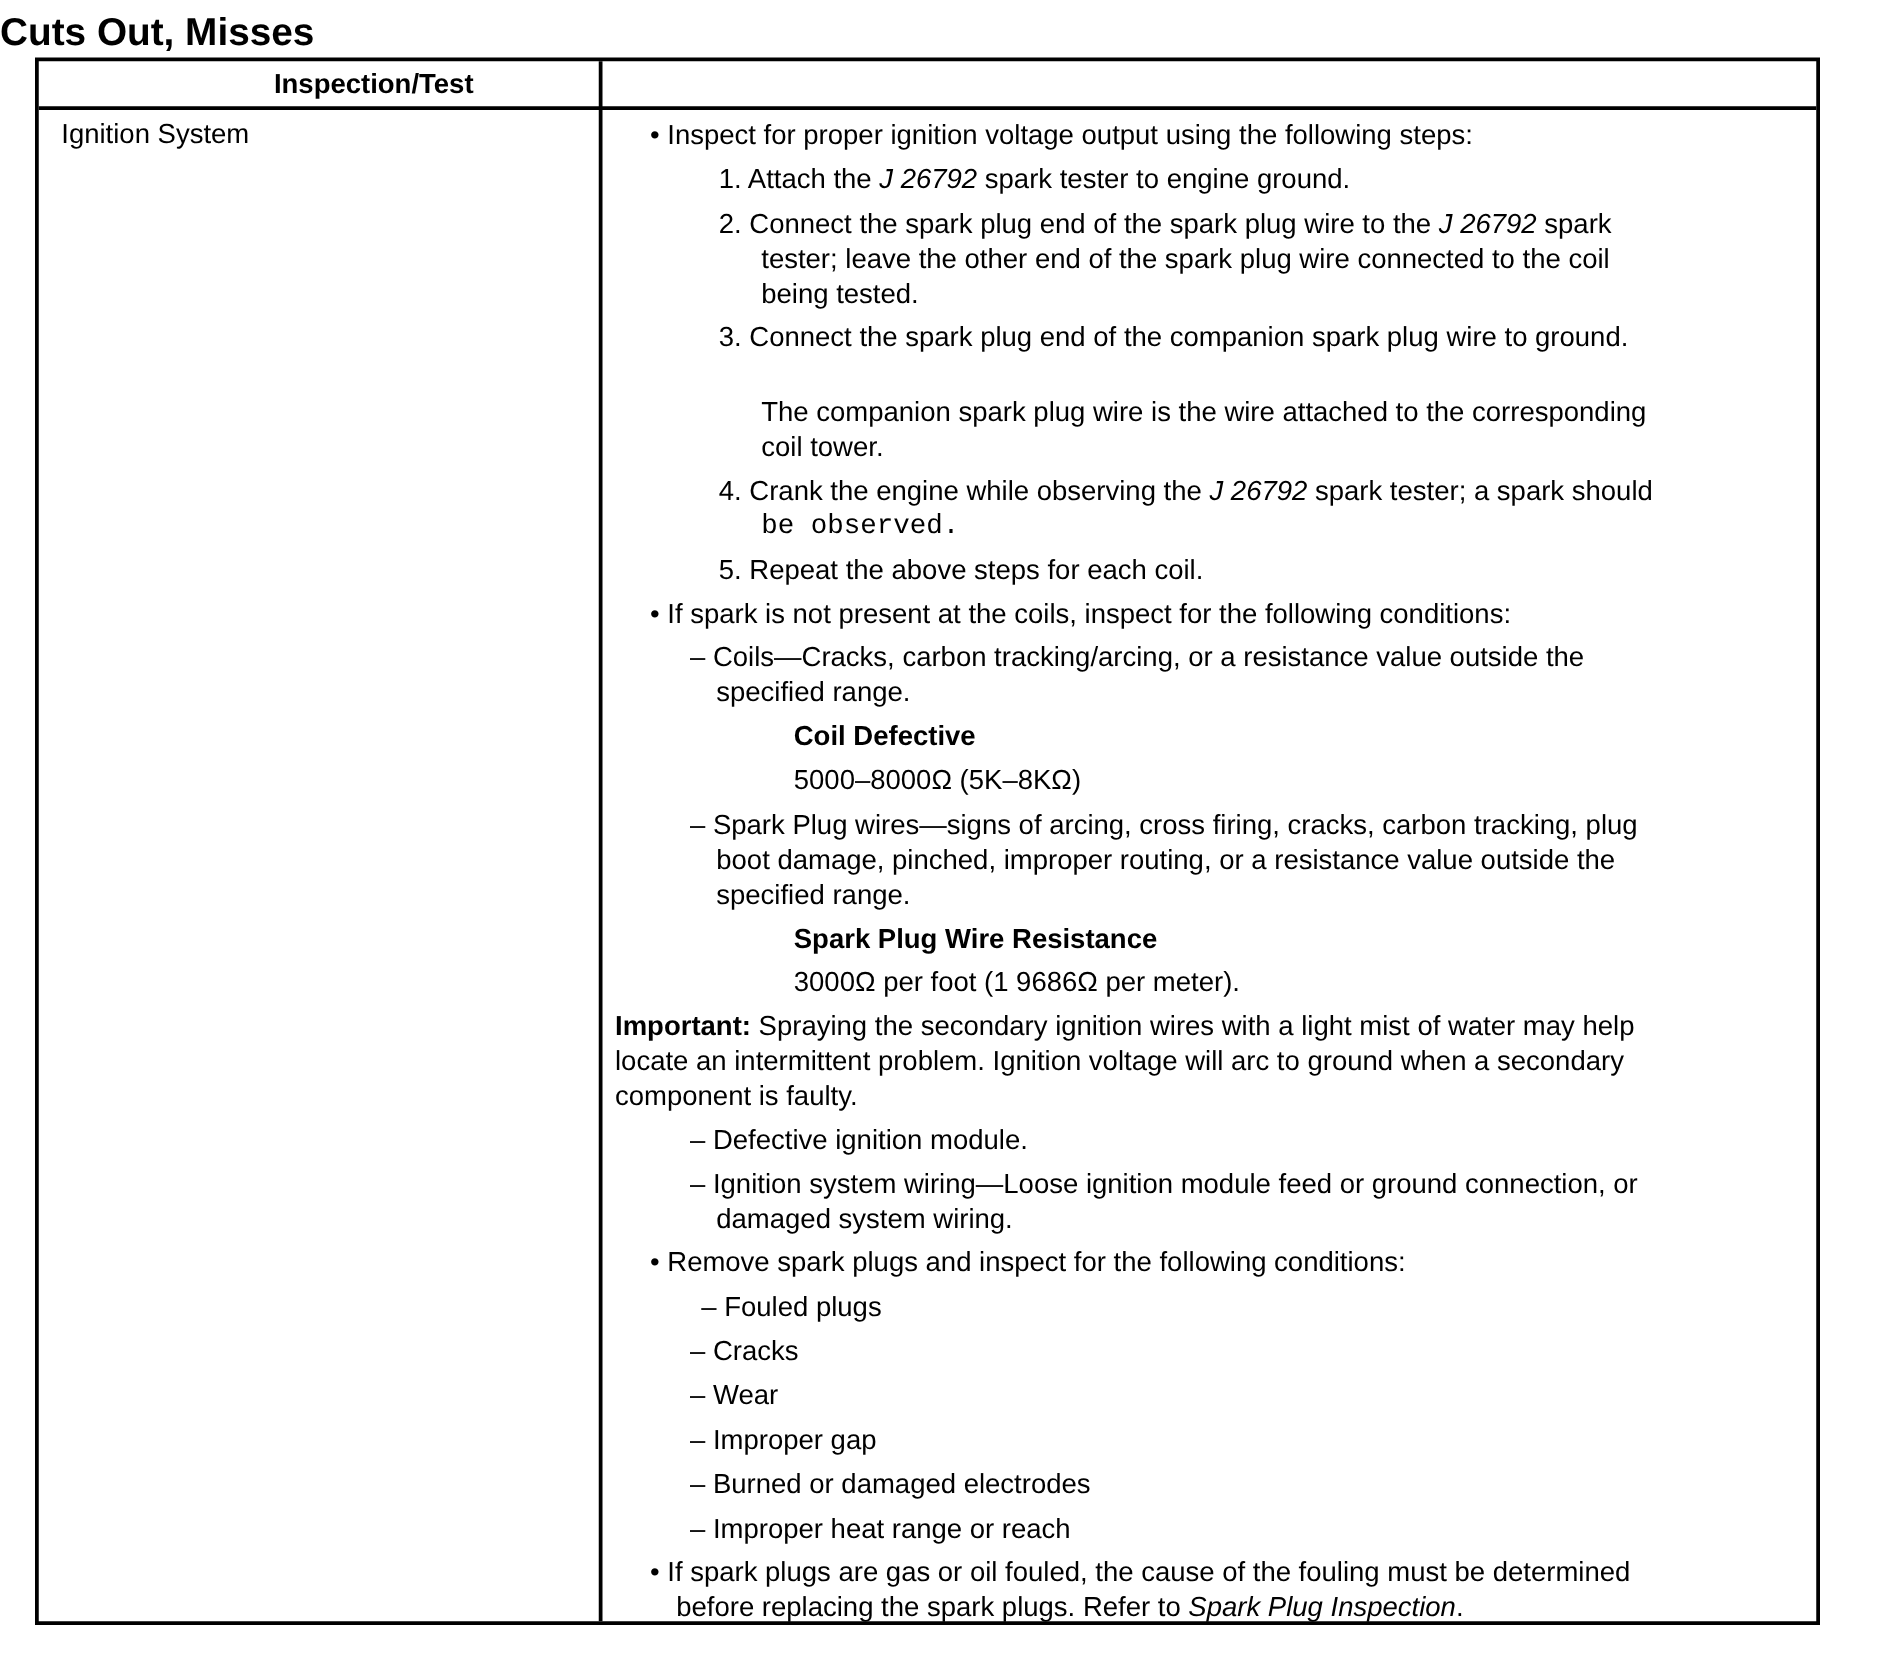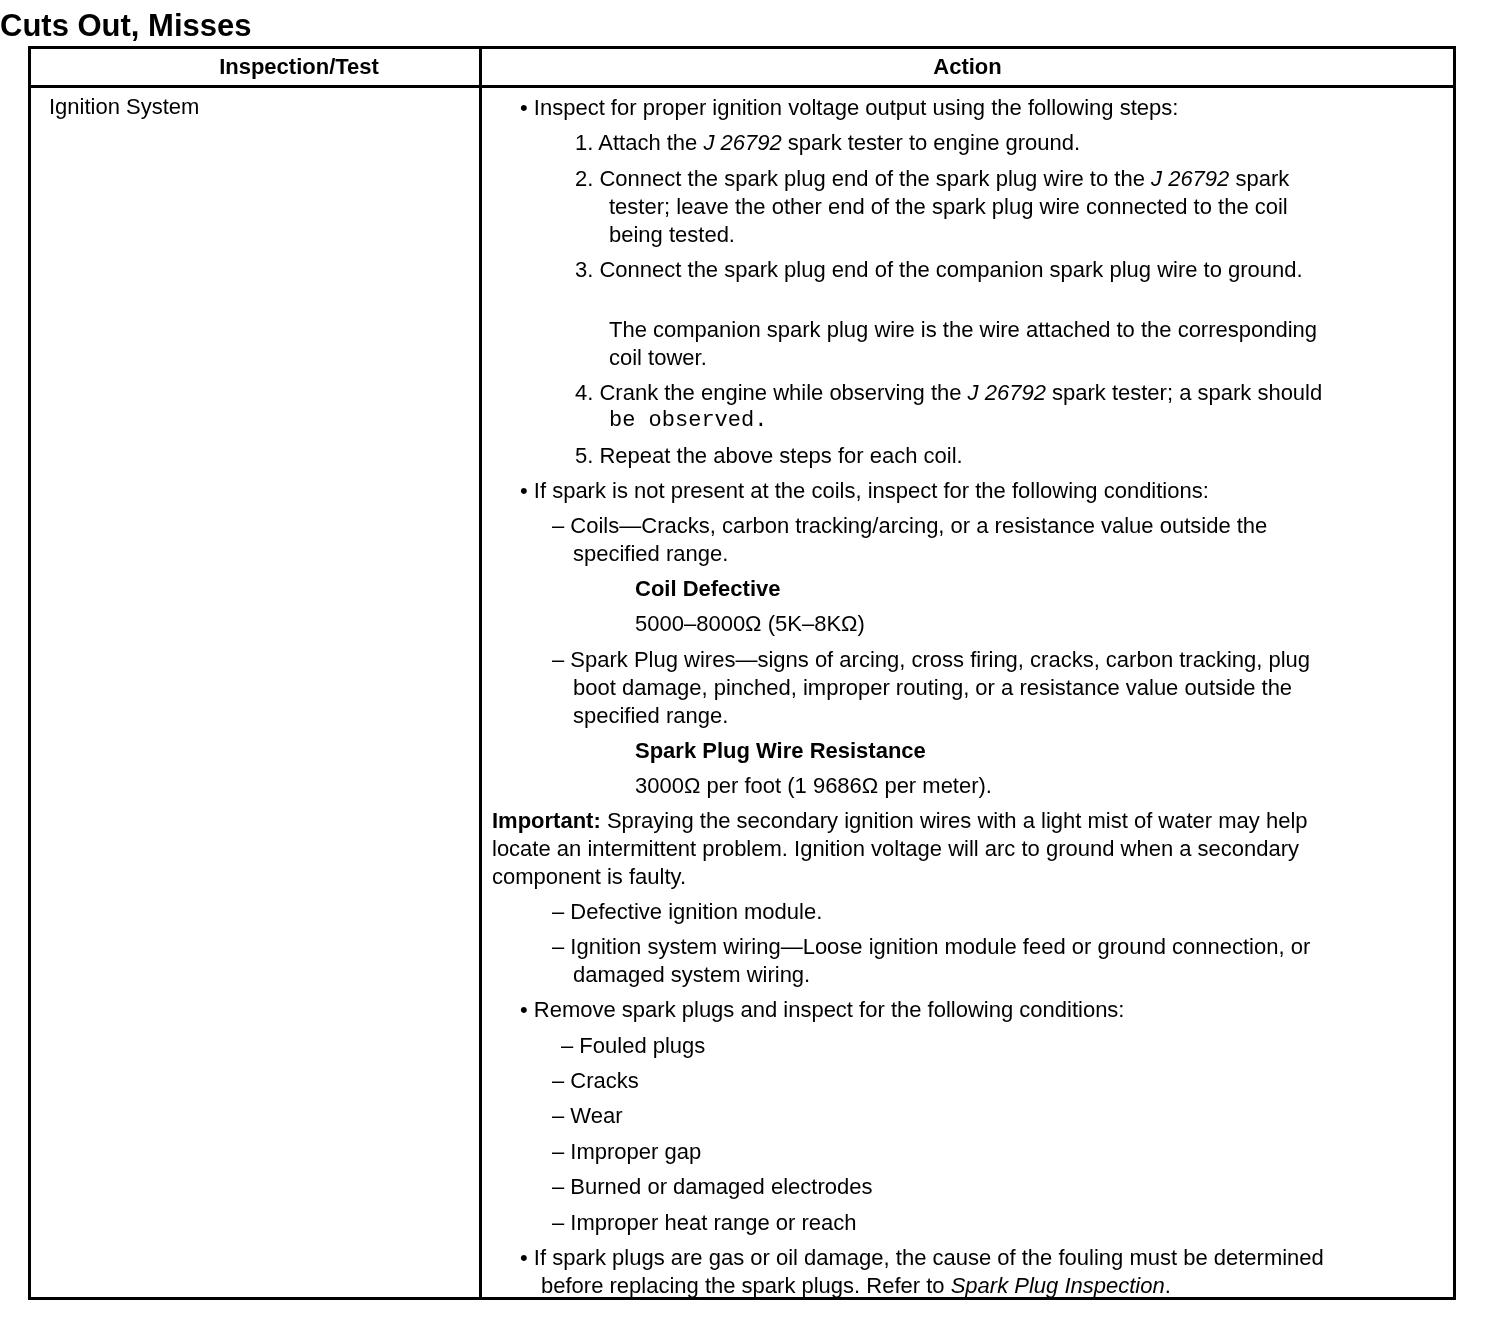--- a/index.html
+++ b/index.html
@@ -29,21 +29,20 @@
 </style>
 </head>
 <body>
 
 <div class="title">Cuts Out, Misses</div>
 
 <div class="table">
   <div class="vline"></div>
   <div class="hrow">
     <div class="hcell h1">Inspection/Test</div>
-    <div class="hcell h2">Action</div>
   </div>
   <div class="left-cell">Ignition System</div>
   <div class="right-cell" id="action-cell">
       <div class="ln" style="left: 28px; top: 0px;">•  Inspect for proper ignition voltage output using the following steps:</div>
       <div class="ln" style="left: 83px; top: 35px;">1.  Attach the <span class="i">J 26792</span> spark tester to engine ground.</div>
       <div class="ln" style="left: 83px; top: 71px;">2.  Connect the spark plug end of the spark plug wire to the <span class="i">J 26792</span> spark</div>
       <div class="ln" style="left: 117px; top: 99px;">tester; leave the other end of the spark plug wire connected to the coil</div>
       <div class="ln" style="left: 117px; top: 127px;">being tested.</div>
       <div class="ln" style="left: 83px; top: 162px;">3.  Connect the spark plug end of the companion spark plug wire to ground.</div>
       <div class="ln" style="left: 117px; top: 222px;">The companion spark plug wire is the wire attached to the corresponding</div>
@@ -67,16 +66,16 @@
       <div class="ln" style="left: 60px; top: 804px;">– Defective ignition module.</div>
       <div class="ln" style="left: 60px; top: 839px;">– Ignition system wiring—Loose ignition module feed or ground connection, or</div>
       <div class="ln" style="left: 81px; top: 867px;">damaged system wiring.</div>
       <div class="ln" style="left: 28px; top: 902px;">•  Remove spark plugs and inspect for the following conditions:</div>
       <div class="ln" style="left: 69px; top: 938px;">– Fouled plugs</div>
       <div class="ln" style="left: 60px; top: 973px;">– Cracks</div>
       <div class="ln" style="left: 60px; top: 1008px;">– Wear</div>
       <div class="ln" style="left: 60px; top: 1044px;">– Improper gap</div>
       <div class="ln" style="left: 60px; top: 1079px;">– Burned or damaged electrodes</div>
       <div class="ln" style="left: 60px; top: 1115px;">– Improper heat range or reach</div>
-      <div class="ln" style="left: 28px; top: 1150px;">•  If spark plugs are gas or oil damage, the cause of the fouling must be determined</div>
+      <div class="ln" style="left: 28px; top: 1150px;">•  If spark plugs are gas or oil fouled, the cause of the fouling must be determined</div>
       <div class="ln" style="left: 49px; top: 1178px;">before replacing the spark plugs. Refer to <span class="i">Spark Plug Inspection</span>.</div>
     </div>
 </div>
 
 </body></html>

